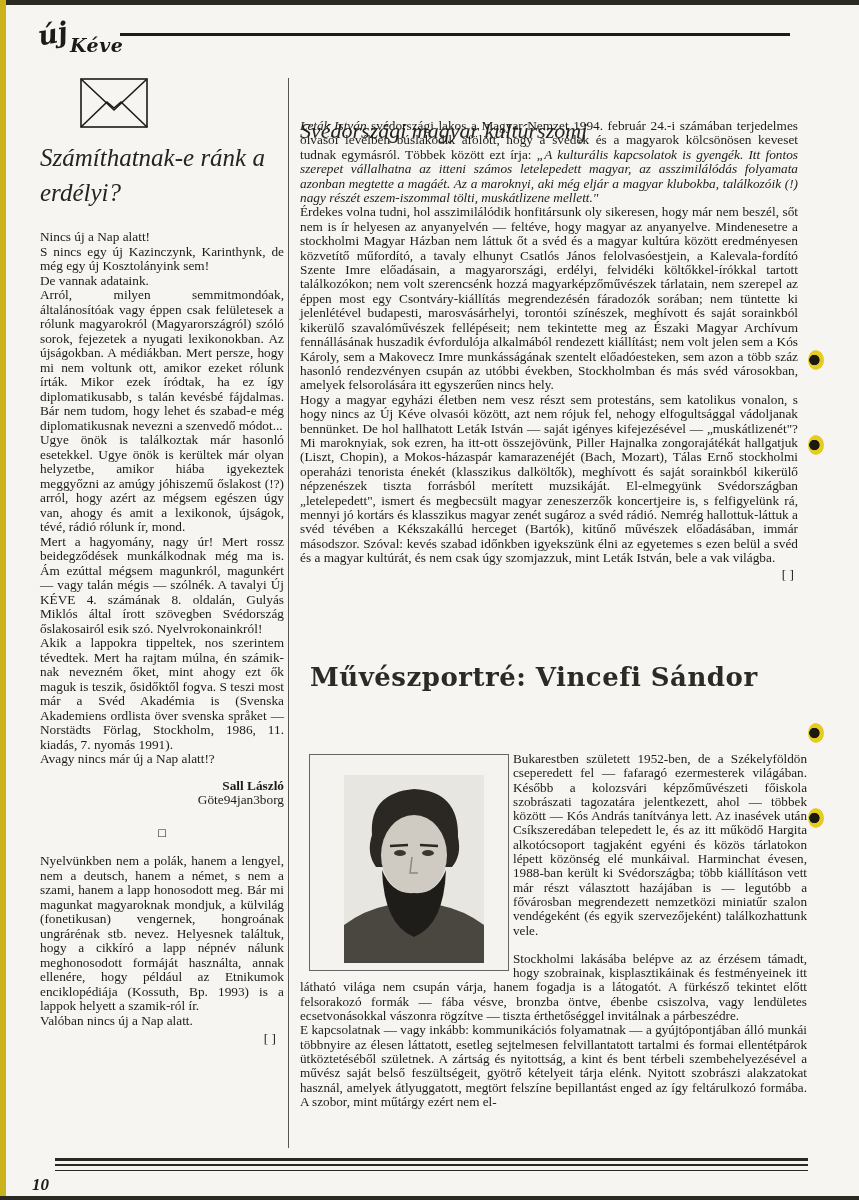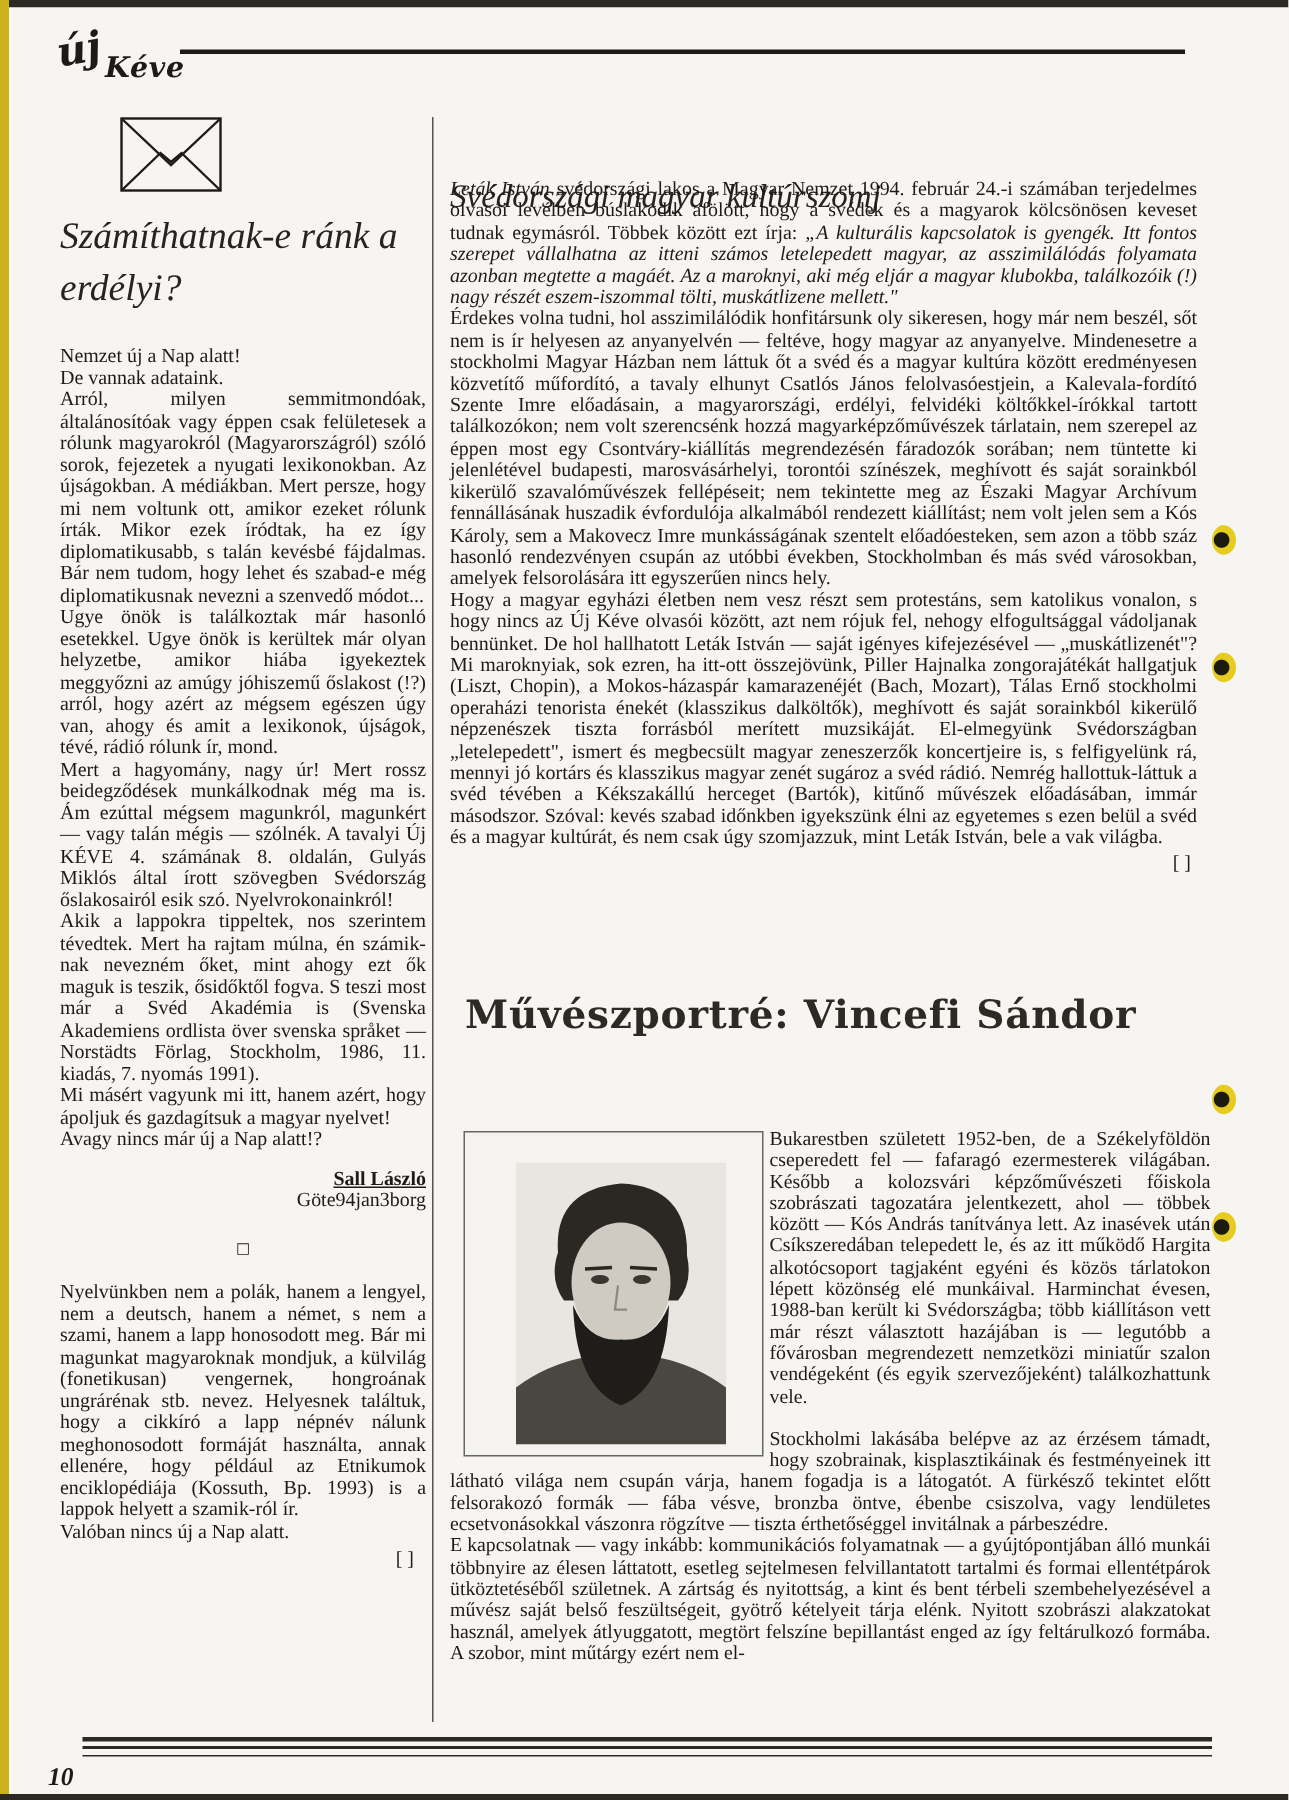--- a/index.html
+++ b/index.html
@@ -20,21 +20,21 @@
   .mast-rule { position: absolute; left: 120px; top: 33px; width: 670px; height: 3px; background: #1d1b18; }
 
   .col-divider { position: absolute; left: 288px; top: 78px; width: 1px; height: 1070px; background: #555; }
 
   .envelope { position: absolute; left: 80px; top: 78px; width: 68px; height: 50px; }
   .left-title { position: absolute; left: 40px; top: 140px; width: 250px; font-style: italic; font-size: 25px; line-height: 35px; color: #262320; }
 
   .left-body { position: absolute; left: 40px; top: 230px; width: 244px; font-size: 13.3px; line-height: 14.5px; text-align: justify; }
   .left-body p { margin: 0; }
   .sig { text-align: right; margin-top: 12px !important; }
-  .sig-name { font-weight: bold; text-decoration: underline; }
+  .sig-name { font-weight: bold; }
   .square-mark { text-align: center; margin: 18px 0 14px !important; font-family: "DejaVu Sans", sans-serif; font-size: 10px; }
   .endmark { text-align: right; margin-top: 4px !important; padding-right: 8px; }
 
   .right-title { position: absolute; left: 300px; top: 75px; font-style: italic; font-size: 22px; color: #262320; margin-top: 43px; }
   .right-body { position: absolute; left: 300px; top: 119px; width: 498px; font-size: 13.3px; line-height: 14.4px; text-align: justify; }
   .right-body p { margin: 0; }
   .quote { font-style: italic; }
   .endmark-r { text-align: right; padding-right: 4px; margin-top: 2px !important; }
 
   .portrait-title { position: absolute; left: 310px; top: 662px; font-family: "DejaVu Serif", serif; font-weight: bold; font-size: 26px; color: #2c2a25; letter-spacing: 0.5px; }
@@ -71,27 +71,27 @@
 <div class="col-divider"></div>
 
 <svg class="envelope" viewBox="0 0 68 50">
   <rect x="1" y="1" width="66" height="48" fill="none" stroke="#1d1b18" stroke-width="1.6"></rect>
   <polyline points="1,49 27,24 34,30 41,24 67,49" fill="none" stroke="#1d1b18" stroke-width="1.6"></polyline>
   <polyline points="1,1 34,32 67,1" fill="none" stroke="#1d1b18" stroke-width="1.6"></polyline>
 </svg>
 <div class="left-title">Számíthatnak-e ránk a erdélyi?</div>
 
 <div class="left-body">
-  <p>Nemzet új a Nap alatt!</p>
+  <p>Nincs új a Nap alatt!</p>
+  <p>S nincs egy új Kazinczynk, Karinthynk, de még egy új Kosztolányink sem!</p>
   <p>De vannak adataink.</p>
   <p>Arról, milyen semmitmondóak, általánosítóak vagy éppen csak felületesek a rólunk magyarokról (Magyarországról) szóló sorok, fejezetek a nyugati lexikonokban. Az újságokban. A médiákban. Mert persze, hogy mi nem voltunk ott, amikor ezeket rólunk írták. Mikor ezek íródtak, ha ez így diplomatikusabb, s talán kevésbé fájdalmas. Bár nem tudom, hogy lehet és szabad-e még diplomatikusnak nevezni a szenvedő módot...</p>
   <p>Ugye önök is találkoztak már hasonló esetekkel. Ugye önök is kerültek már olyan helyzetbe, amikor hiába igyekeztek meggyőzni az amúgy jóhiszemű őslakost (!?) arról, hogy azért az mégsem egészen úgy van, ahogy és amit a lexikonok, újságok, tévé, rádió rólunk ír, mond.</p>
   <p>Mert a hagyomány, nagy úr! Mert rossz beidegződések munkálkodnak még ma is. Ám ezúttal mégsem magunkról, magunkért — vagy talán mégis — szólnék. A tavalyi Új KÉVE 4. számának 8. oldalán, Gulyás Miklós által írott szövegben Svédország őslakosairól esik szó. Nyelvrokonainkról!</p>
   <p>Akik a lappokra tippeltek, nos szerintem tévedtek. Mert ha rajtam múlna, én számik-nak nevezném őket, mint ahogy ezt ők maguk is teszik, ősidőktől fogva. S teszi most már a Svéd Akadémia is (Svenska Akademiens ordlista över svenska språket — Norstädts Förlag, Stockholm, 1986, 11. kiadás, 7. nyomás 1991).</p>
-  <p>Mi másért vagyunk mi itt, hanem azért, hogy ápoljuk és gazdagítsuk a magyar nyelvet!</p>
   <p>Avagy nincs már új a Nap alatt!?</p>
   <p class="sig">
     <span class="sig-name">Sall László</span><br>
     <span>Göte94jan3borg</span>
   </p>
   <p class="square-mark">□</p>
   <p>Nyelvünkben nem a polák, hanem a lengyel, nem a deutsch, hanem a német, s nem a szami, hanem a lapp honosodott meg. Bár mi magunkat magyaroknak mondjuk, a külvilág (fonetikusan) vengernek, hongroának ungrárénak stb. nevez. Helyesnek találtuk, hogy a cikkíró a lapp népnév nálunk meghonosodott formáját használta, annak ellenére, hogy például az Etnikumok enciklopédiája (Kossuth, Bp. 1993) is a lappok helyett a szamik-ról ír.</p>
   <p>Valóban nincs új a Nap alatt.</p>
   <p class="endmark">[ ]</p>
 </div>

